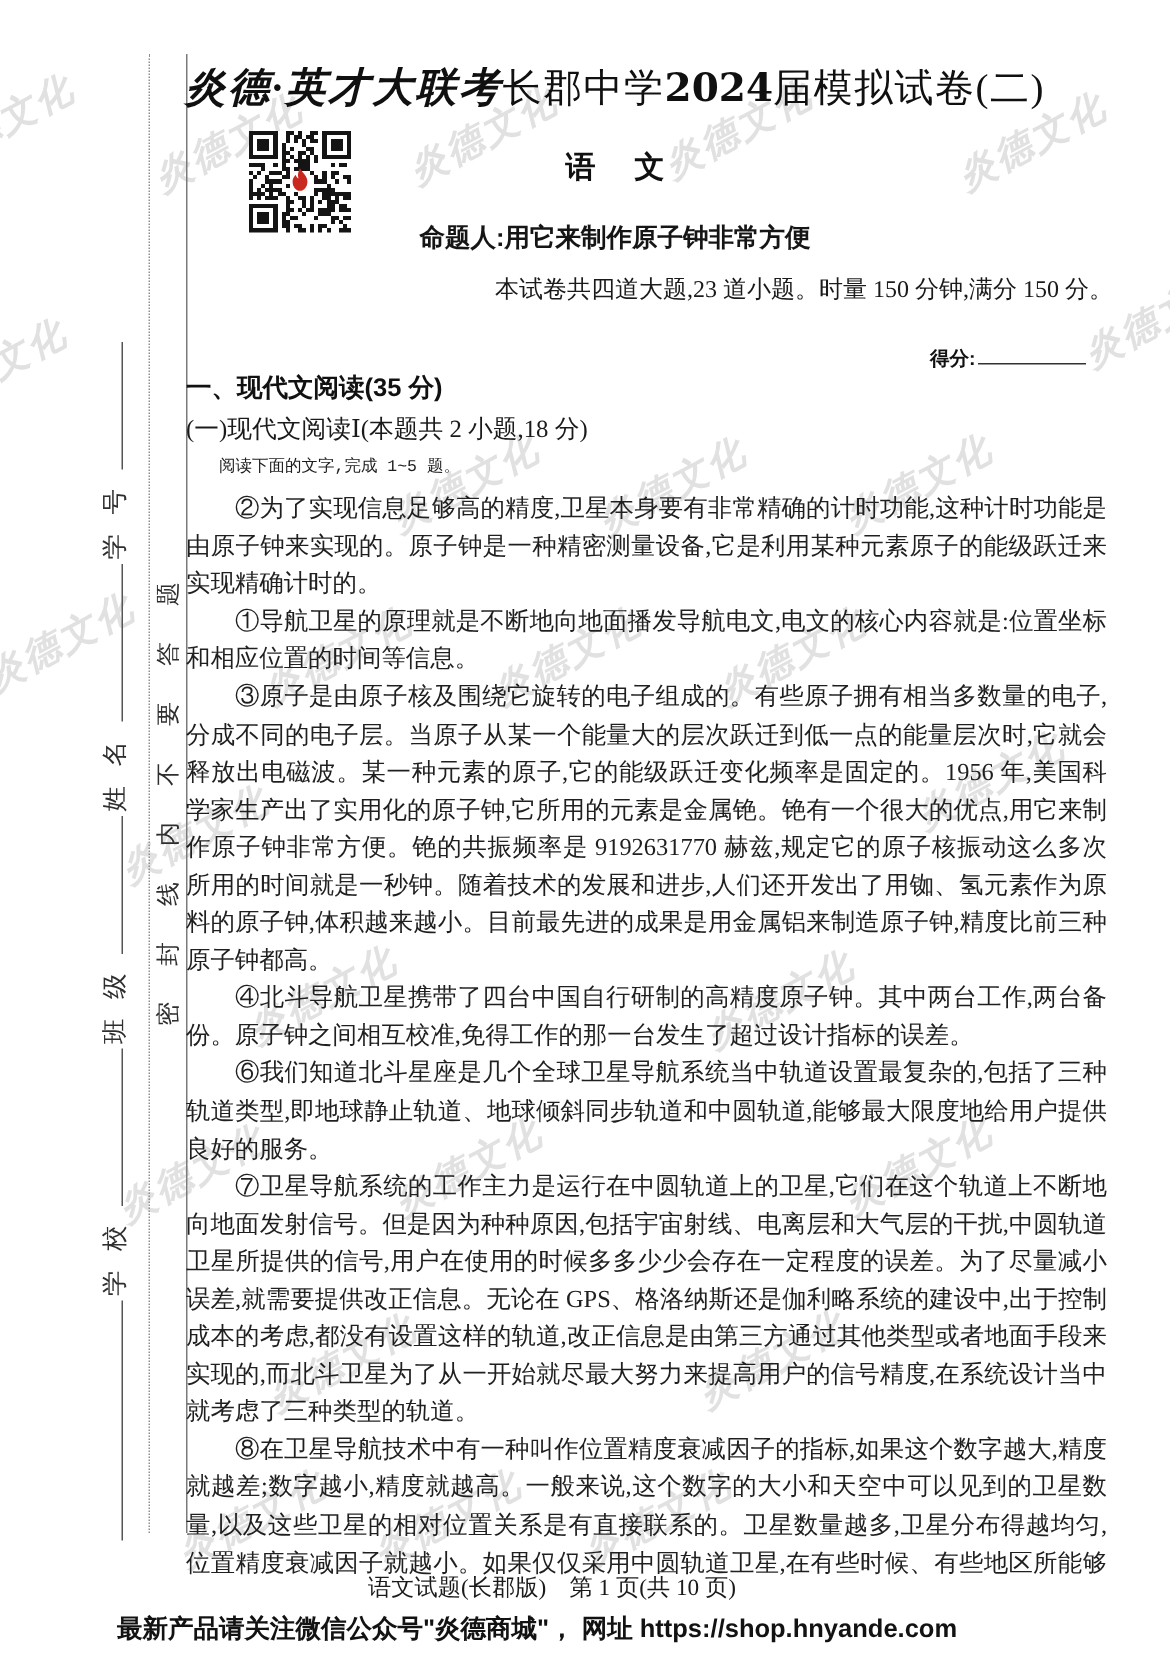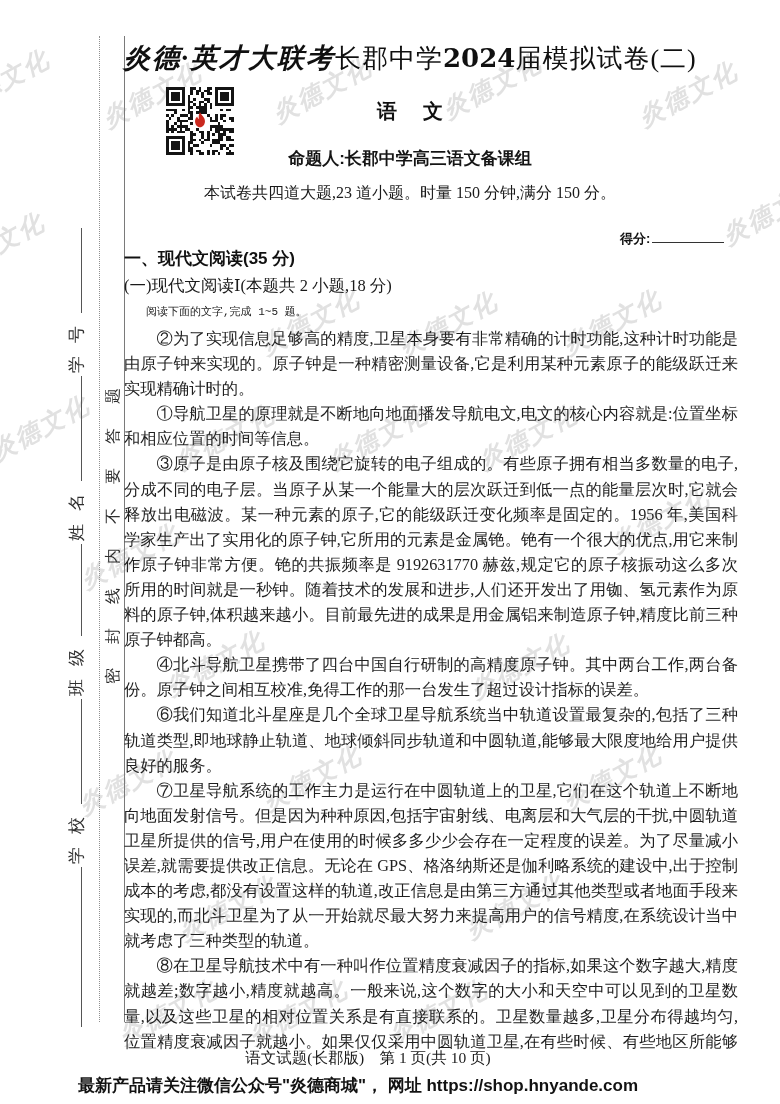--- a/index.html
+++ b/index.html
@@ -32,21 +32,21 @@
   .header-area{position:absolute;left:78px;top:0;width:664px;}
   .exam-title{text-align:center;margin-top:40px;font-size:26px;white-space:nowrap;color:#101010;}
   .exam-title .brand{font-weight:bold;font-style:italic;letter-spacing:2px;font-size:27px;}
   .exam-title .school{letter-spacing:1px;}
   .exam-title .year{font-weight:bold;font-family:"DejaVu Serif",serif;}
   .exam-title .suffix{letter-spacing:1px;}
   .subject{margin:22px 0 0 0;text-align:center;font-size:20px;font-weight:bold;
            letter-spacing:26px;text-indent:26px;color:#101010;}
   .setter{margin-top:22px;text-align:center;font-family:"Liberation Sans","DejaVu Sans",sans-serif;
           font-weight:bold;font-size:17px;color:#151515;}
-  .exam-info{margin-top:13px;text-align:center;font-size:16px;color:#1a1a1a;}
+  .exam-info{margin-top:13px;text-align:right;font-size:16px;color:#1a1a1a;}
   .qr{position:absolute;left:166px;top:87px;width:68px;height:68px;}
   .qr svg{display:block;width:68px;height:68px;}
   .qr .flame{position:absolute;left:25px;top:24px;width:18px;height:18px;}
   .score{position:absolute;left:620px;top:227px;font-family:"Liberation Sans","DejaVu Sans",sans-serif;
          font-weight:bold;font-size:13px;color:#111;}
   .score .score-blank{display:inline-block;width:72px;height:15px;border-bottom:1px solid #333;margin-left:2px;}
   
   .main{position:absolute;left:124px;top:246px;width:614px;}
   .section-title{margin:0;font-family:"Liberation Sans","DejaVu Sans",sans-serif;
                  font-size:17px;font-weight:bold;line-height:26px;color:#111;}
@@ -98,21 +98,21 @@
   <div class="seal-dotted"></div>
   <div class="seal-solid"></div>
   <div class="seal-fields" id="seal-fields"><span class="blank" style="width: 160px;"></span><span class="flabel">学校</span><span class="blank" style="width: 105px;"></span><span class="flabel">班级</span><span class="blank" style="width: 92px;"></span><span class="flabel">姓名</span><span class="blank" style="width: 105px;"></span><span class="flabel">学号</span><span class="blank" style="width: 85px;"></span></div>
   <div class="seal-notice">密封线内不要答题</div>
 
   <div class="header-area">
     <div class="exam-title">
       <span class="brand">炎德·英才大联考</span><span class="school">长郡中学</span><span class="year">2024</span><span class="suffix">届模拟试卷(二)</span>
     </div>
     <div class="subject">语文</div>
-    <div class="setter">命题人:长郡中学高三语文备课组</div>
+    <div class="setter">命题人:用它来制作原子钟非常方便</div>
     <div class="exam-info">本试卷共四道大题,23 道小题。时量 150 分钟,满分 150 分。</div>
   </div>
 
   <div class="qr">
     <svg id="qr-svg" viewBox="0 0 25 25" shape-rendering="crispEdges">
         <rect x="0" y="0" width="25" height="25" fill="#ffffff"></rect>
         <rect x="0" y="0" width="7" height="7" fill="#141414"></rect>
         <rect x="1" y="1" width="5" height="5" fill="#fff"></rect>
         <rect x="2" y="2" width="3" height="3" fill="#141414"></rect>
         <rect x="18" y="0" width="7" height="7" fill="#141414"></rect>

